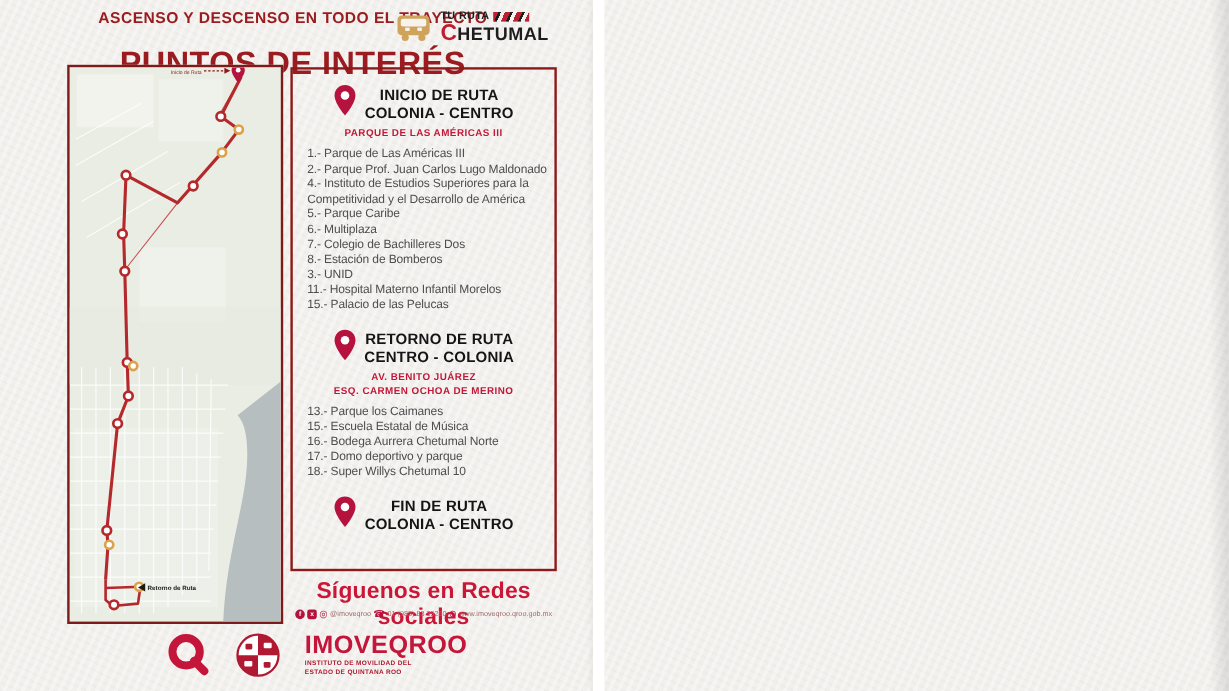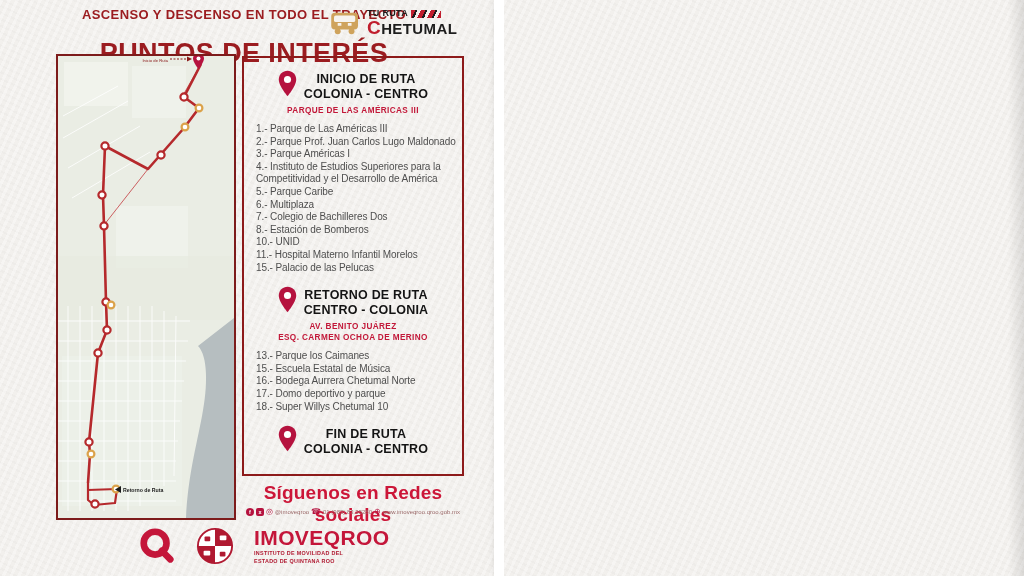--- a/index.html
+++ b/index.html
@@ -186,27 +186,26 @@
           </svg>
           <div class="sec-titles">
             <div>INICIO DE RUTA</div>
             <div>COLONIA - CENTRO</div>
           </div>
         </div>
         <div class="sec-sub">PARQUE DE LAS AMÉRICAS III</div>
         <ul class="plist">
           <li>1.- Parque de Las Américas III</li>
           <li>2.- Parque Prof. Juan Carlos Lugo Maldonado</li>
-          <li>3.- Parque Américas I</li>
           <li>4.- Instituto de Estudios Superiores para la Competitividad y el Desarrollo de América</li>
           <li>5.- Parque Caribe</li>
           <li>6.- Multiplaza</li>
           <li>7.- Colegio de Bachilleres Dos</li>
           <li>8.- Estación de Bomberos</li>
-          <li>10.- UNID</li>
+          <li>3.- UNID</li>
           <li>11.- Hospital Materno Infantil Morelos</li>
           <li>15.- Palacio de las Pelucas</li>
         </ul>
       </div>
 
       <div class="sec sec-mid">
         <div class="sec-head">
           <svg width="19" height="27" viewBox="0 0 24 34">
             <path d="M12,1 C5.9,1 1,5.9 1,12 c0,8.5 11,21 11,21 s11,-12.5 11,-21 C23,5.9 18.1,1 12,1 z" fill="#b5123e"></path>
             <circle cx="12" cy="12" r="4.5" fill="#fff"></circle>

